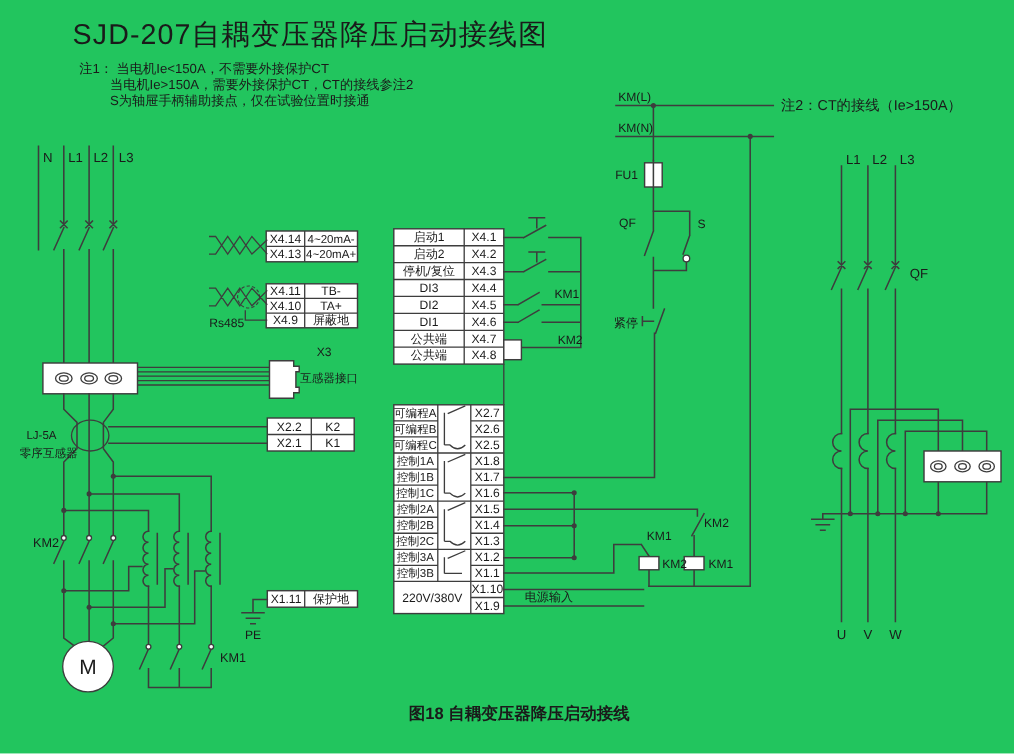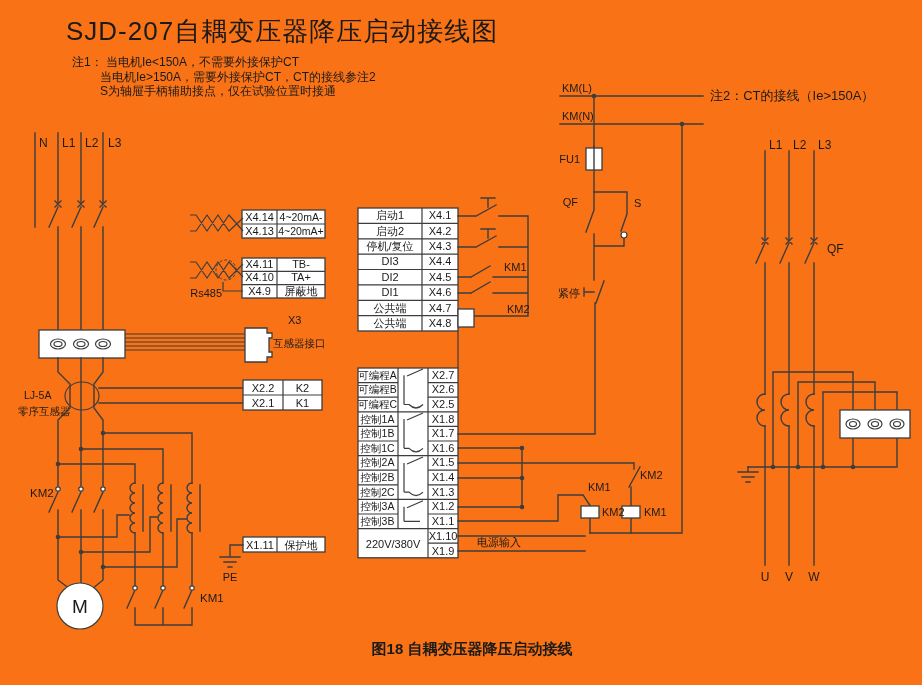--- a/index.html
+++ b/index.html
@@ -1,16 +1,16 @@
 <!DOCTYPE html>
 <html><head>
 <meta charset="utf-8">
 <style>
   html,body{margin:0;padding:0;background:#fff;}
-  .stage{position:relative;width:922px;height:685px;background:#f97316;overflow:hidden;
+  .stage{position:relative;width:922px;height:685px;background:#22c55e;overflow:hidden;
          font-family:"Liberation Sans","DejaVu Sans",sans-serif;}
   svg text{font-family:"Liberation Sans","DejaVu Sans",sans-serif;fill:#1a1a1a;}
   .w{stroke:#3d3d3d;stroke-width:1.4;fill:none;stroke-linecap:square;}
   .wt{stroke:#3d3d3d;stroke-width:1.2;fill:none;}
   .dot{fill:#3d3d3d;stroke:none;}
   .oc{fill:#ffffff;stroke:#3d3d3d;stroke-width:1.2;}
   .box{fill:#ffffff;stroke:#3d3d3d;stroke-width:1.3;}
   .dash{stroke:#3d3d3d;stroke-width:1;fill:none;stroke-dasharray:3 2;}
   .s10{font-size:10.5px;} .s11{font-size:11px;} .s115{font-size:11.5px;}
   .s12{font-size:12px;} .s13{font-size:13px;} .s15{font-size:15px;font-weight:600;}

